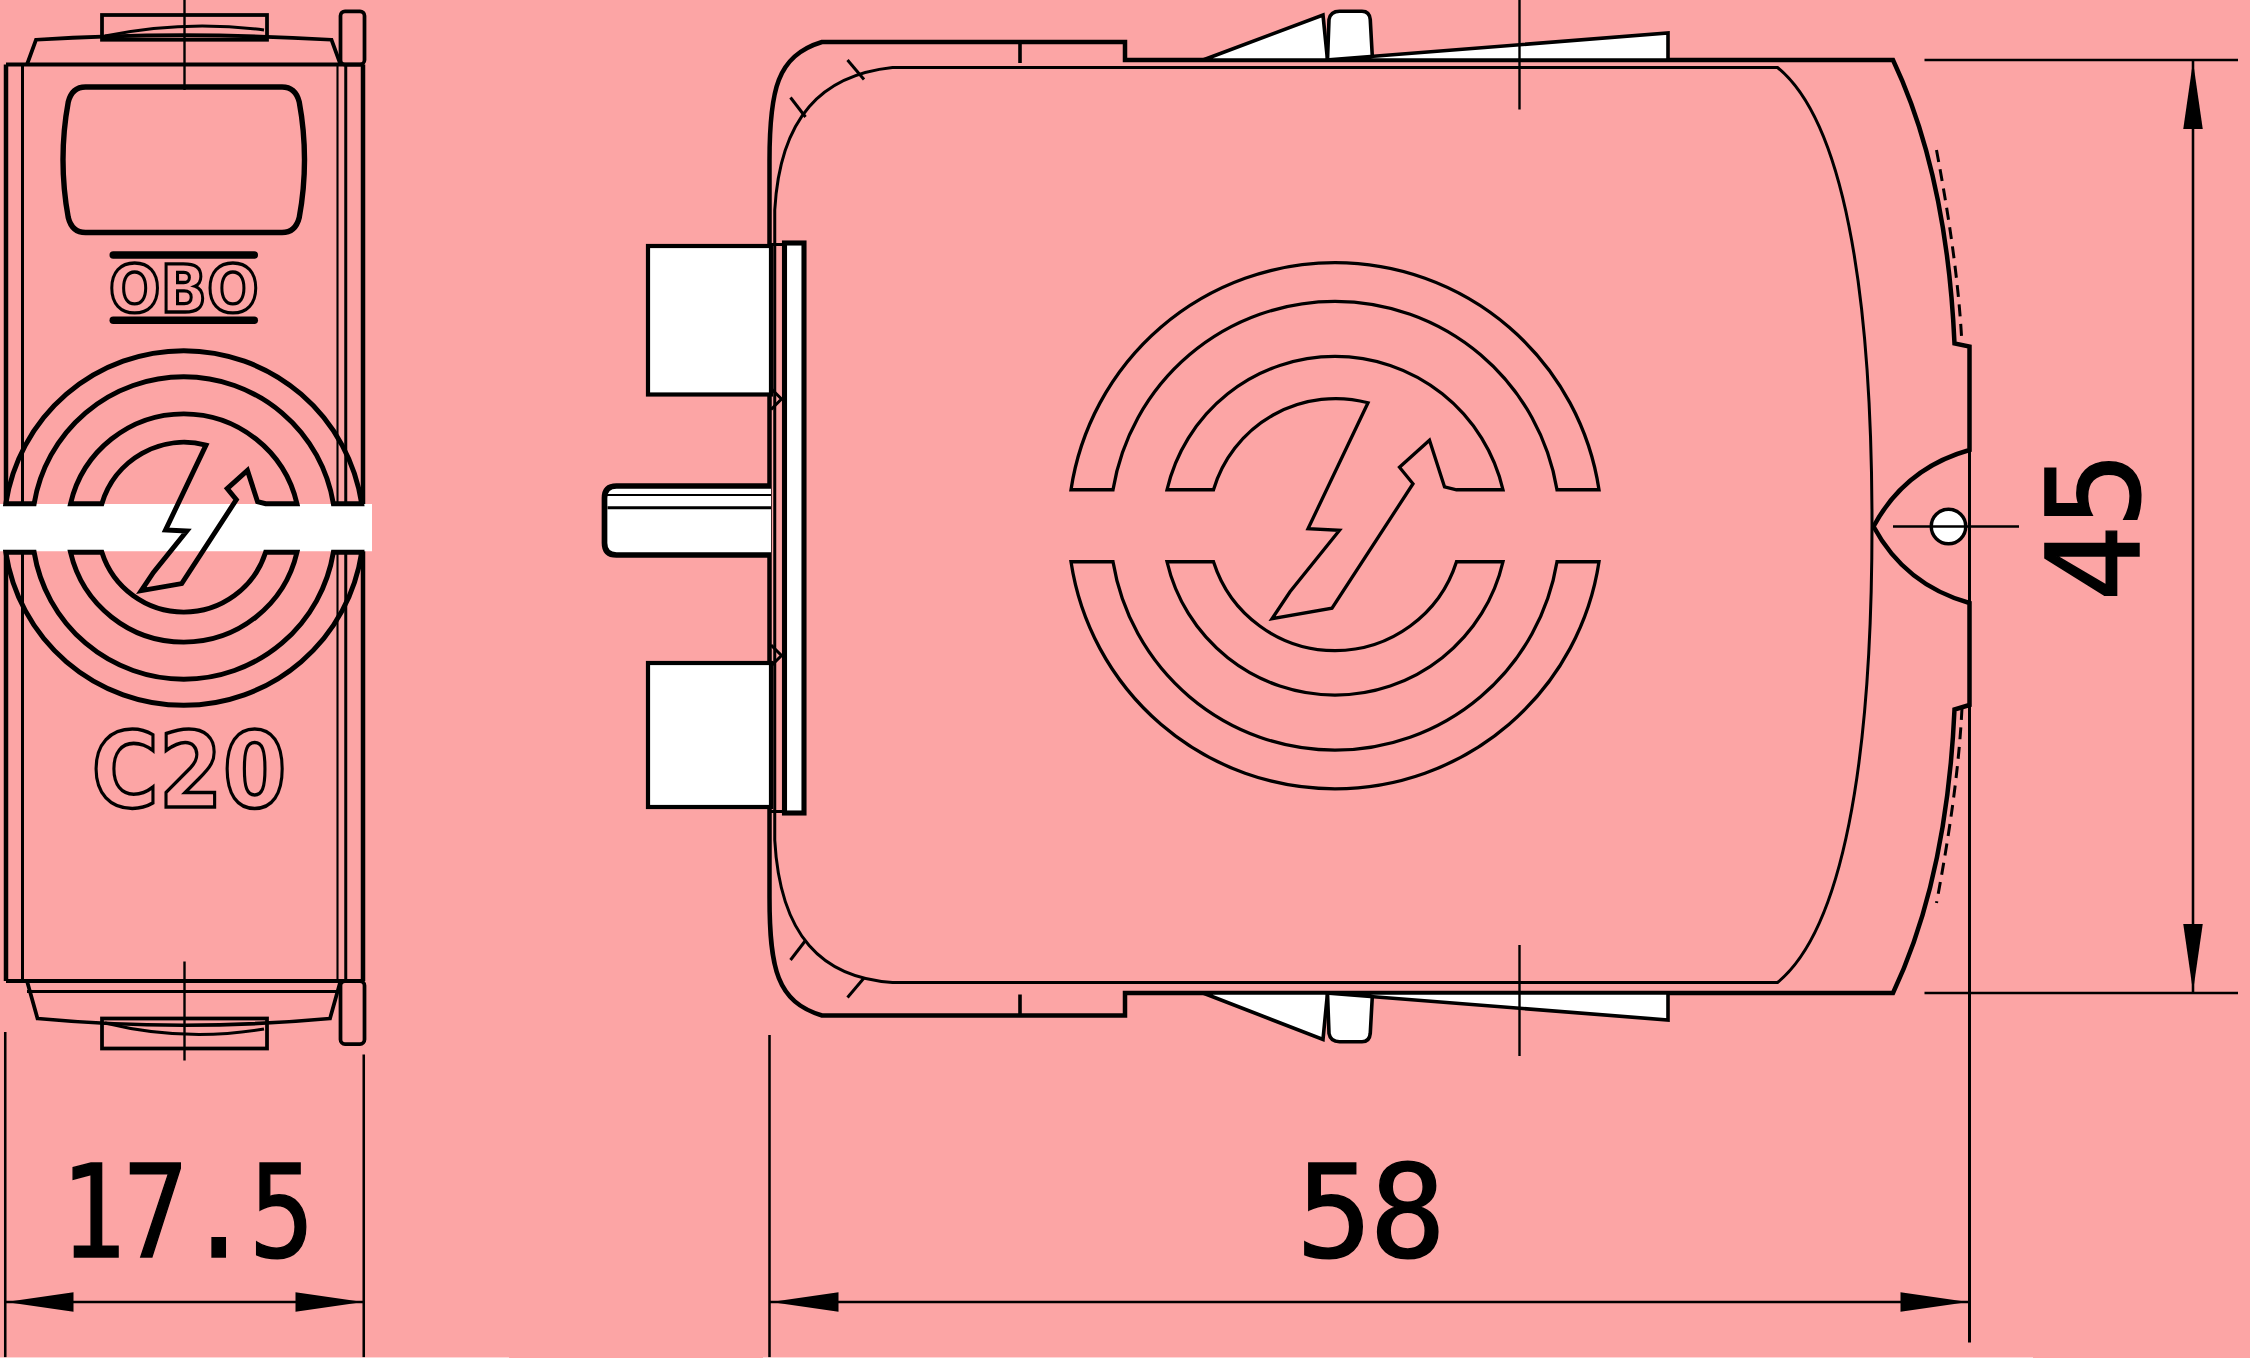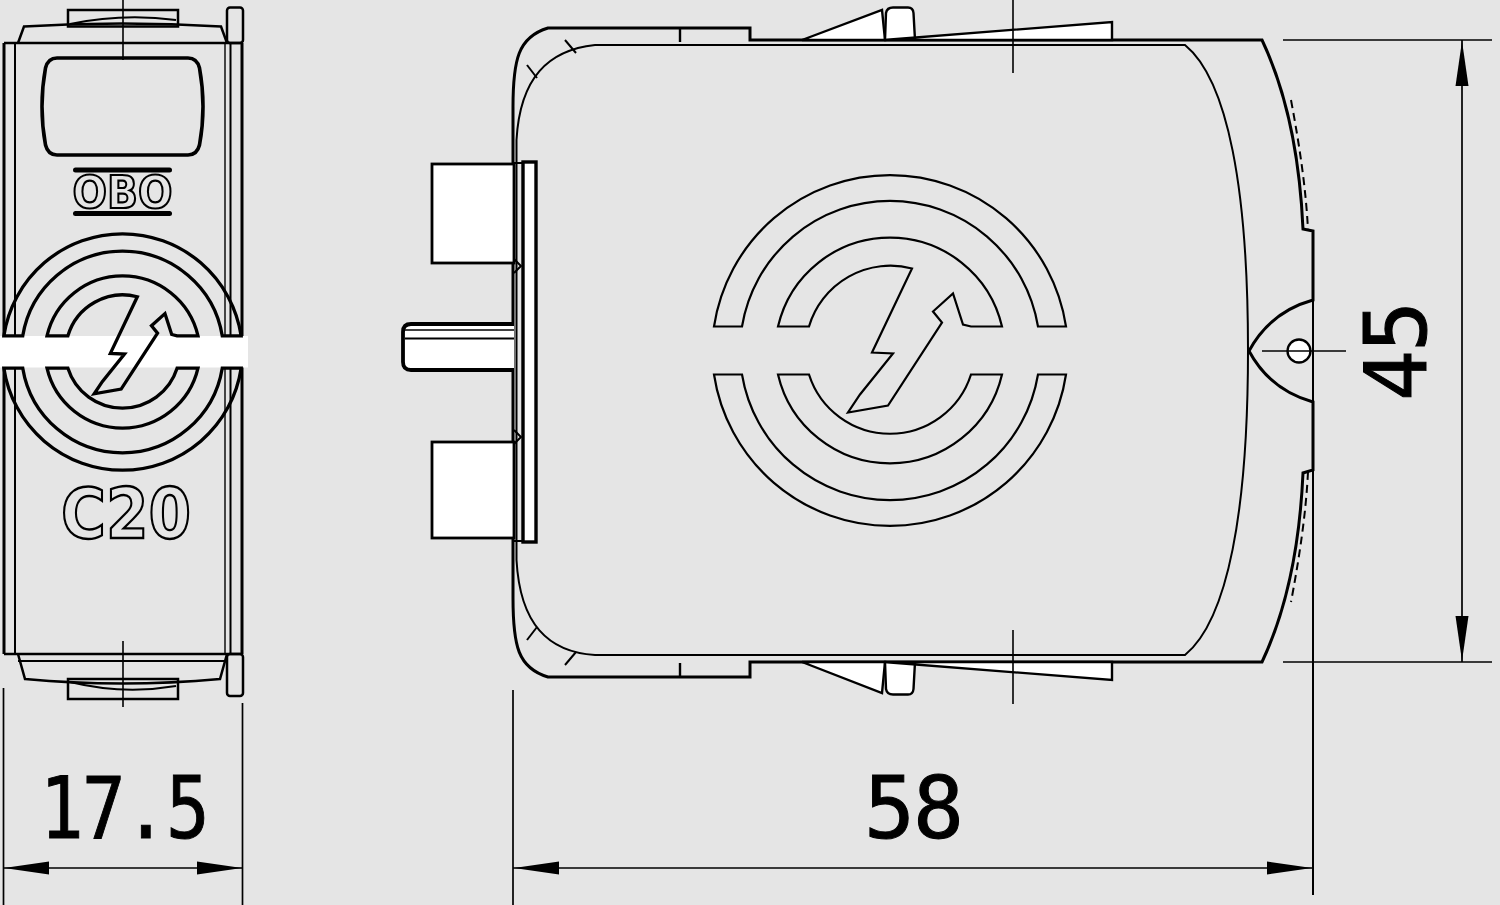--- a/index.html
+++ b/index.html
@@ -1,19 +1,19 @@
 <!DOCTYPE html>
 <html><head>
 <meta charset="utf-8">
 <style>
   html,body{margin:0;padding:0;background:#fff;}
   .canvas{
     position:relative;
     width:1500px;height:905px;
-    background:#e5e5e5;
+    background:#fca5a5;
     font-family:"DejaVu Sans Mono","Liberation Mono",monospace;
     overflow:hidden;
   }
   svg{display:block;}
   .dim-text{
     font-family:"DejaVu Sans Mono","Liberation Mono",monospace;
     font-size:86px;
     fill:#000;
     letter-spacing:-2px;
   }

